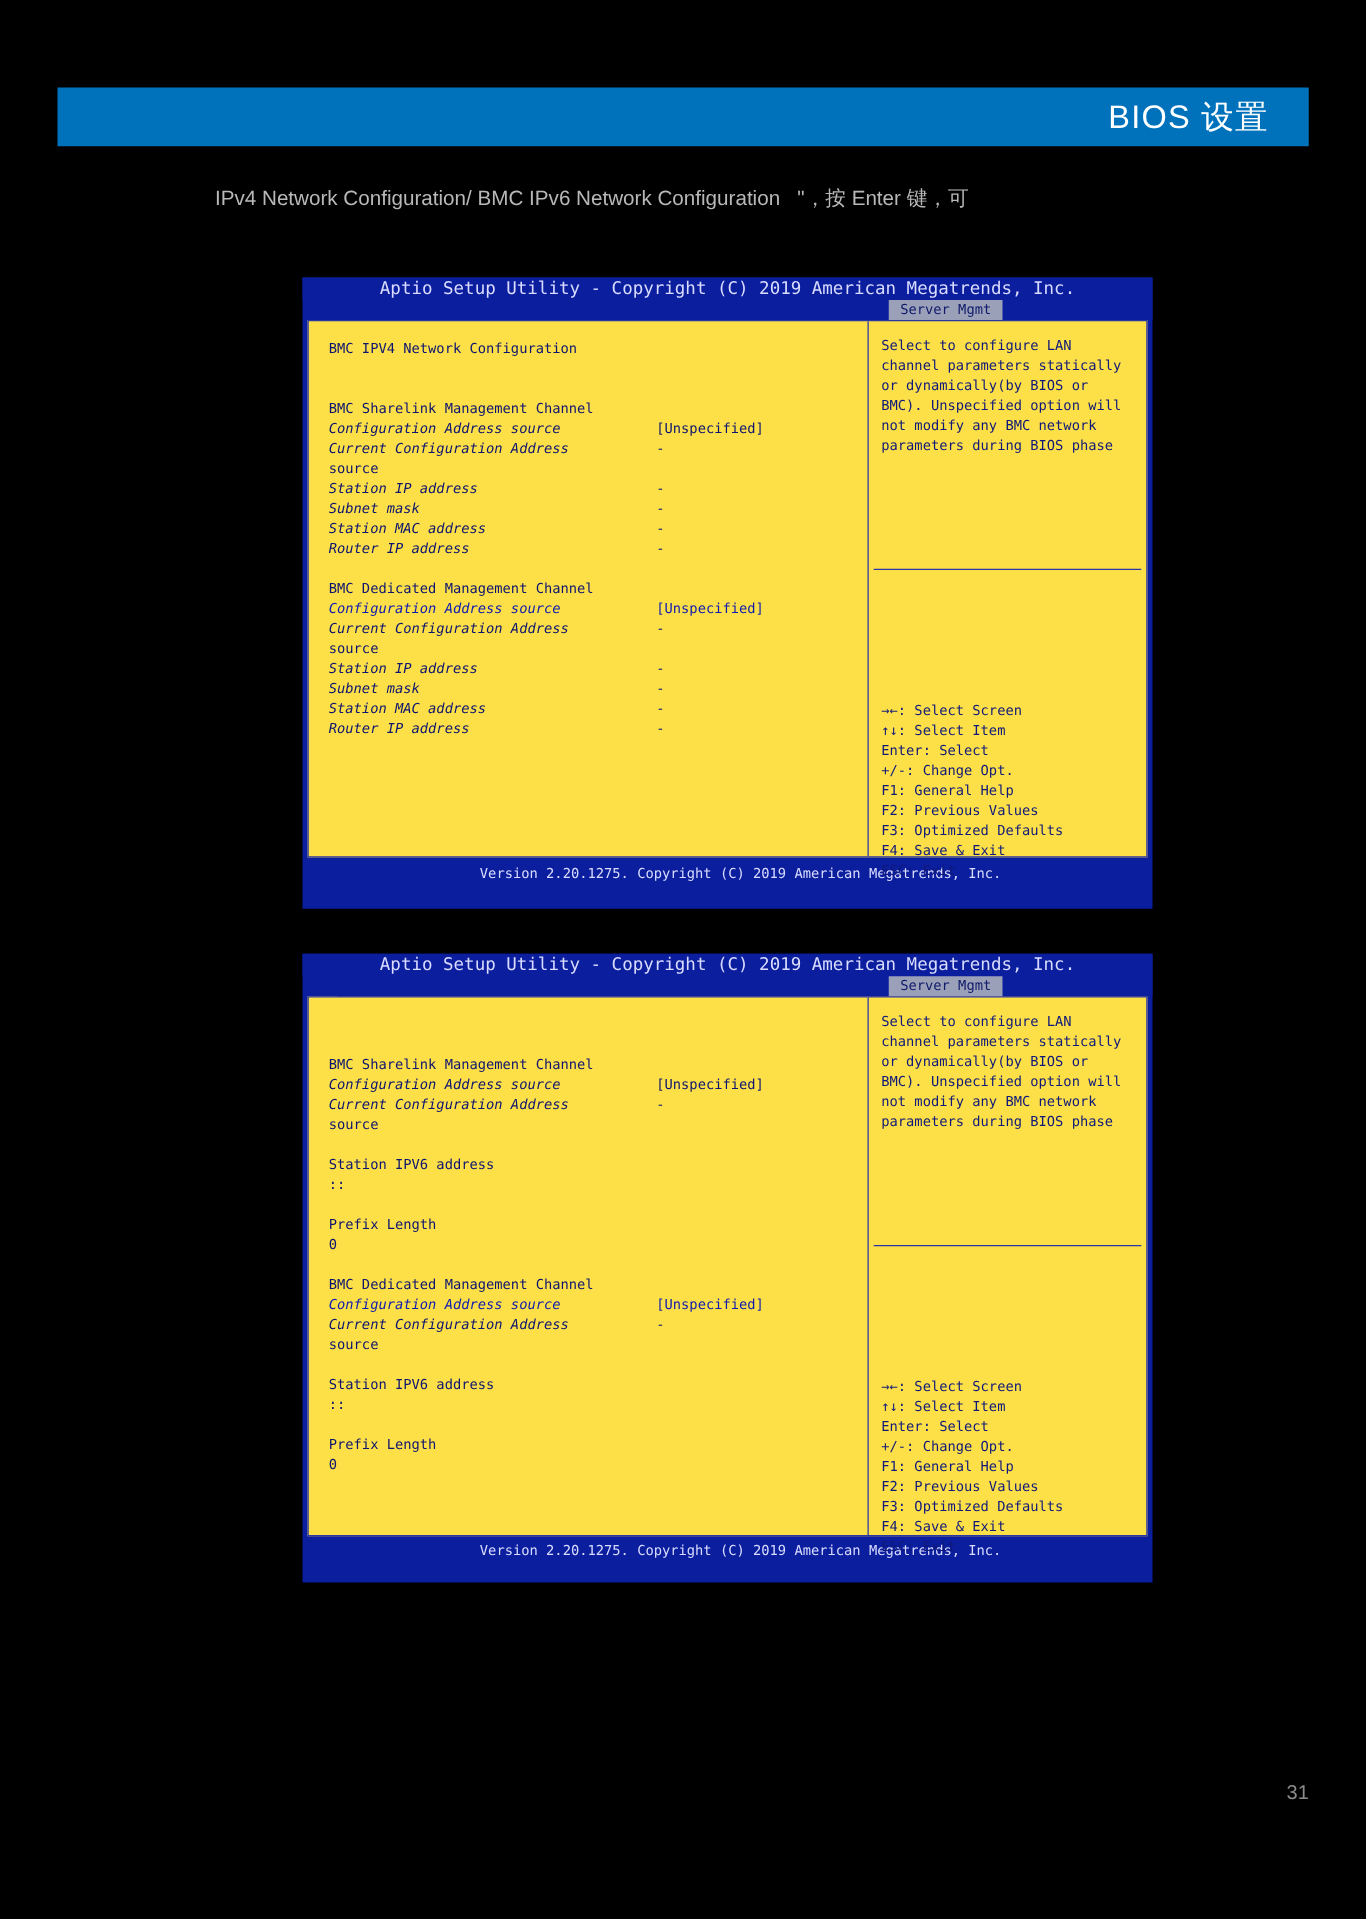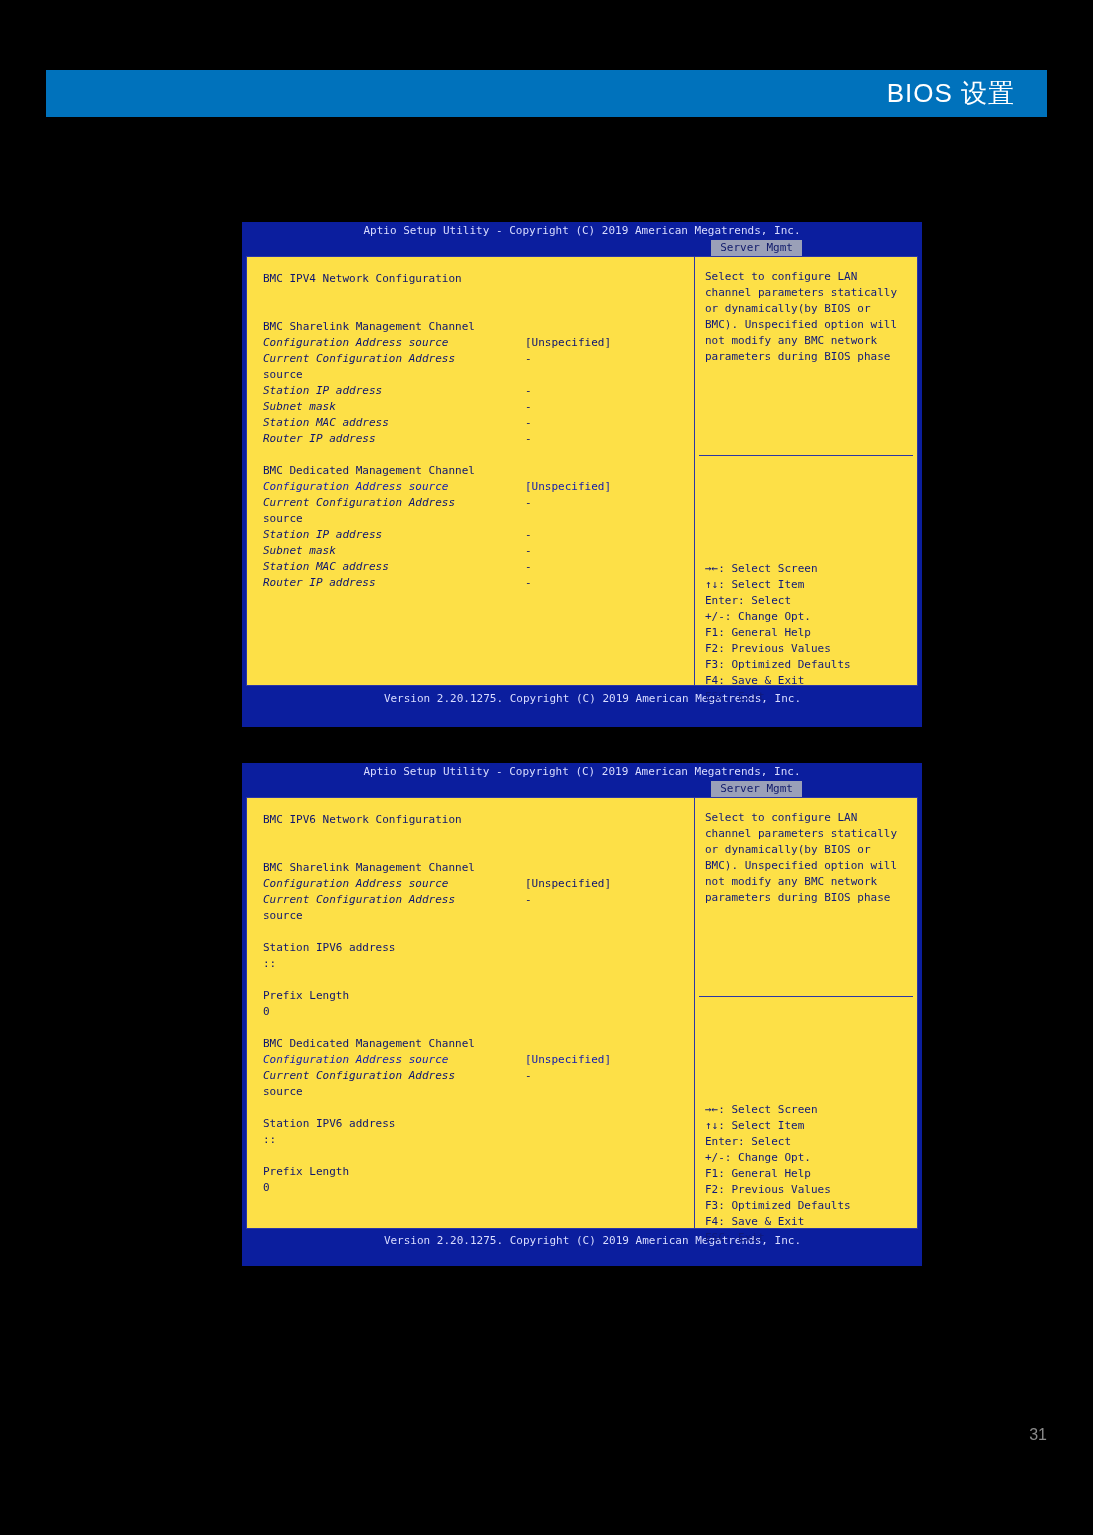--- a/index.html
+++ b/index.html
@@ -60,21 +60,21 @@
   }
   .bios-1 { top: 222px; height: 505px; }
   .bios-2 { top: 763px; height: 503px; }
 
   .bios-titlebar {
     height: 18px;
     line-height: 18px;
     text-align: center;
     color: #d9dcff;
     background: #0b1e9e;
-    font-size: 11px;
+    font-size: 14px;
   }
   .bios-tabrow {
     height: 16px;
     position: relative;
     background: #0b1e9e;
     margin-left: 28px;
   }
   .bios-tab {
     position: absolute;
     right: 120px;
@@ -155,20 +155,21 @@
   }
 </style>
 </head>
 <body>
 
 <div class="header-band">
   <span class="header-title">BIOS 设置</span>
 </div>
 
 <div class="intro">
+  <span class="ln">IPv4 Network Configuration/ BMC IPv6 Network Configuration   "，按 Enter 键，可</span>
 </div>
 
 <div class="bios bios-1">
   <div class="bios-titlebar">Aptio Setup Utility - Copyright (C) 2019 American Megatrends, Inc.</div>
   <div class="bios-tabrow">
     <div class="bios-tab">Server Mgmt</div>
   </div>
 
   <div class="bios-body">
     <div class="pane-left">
@@ -254,21 +255,20 @@
 </div>
 
 <div class="bios bios-2">
   <div class="bios-titlebar">Aptio Setup Utility - Copyright (C) 2019 American Megatrends, Inc.</div>
   <div class="bios-tabrow">
     <div class="bios-tab">Server Mgmt</div>
   </div>
 
   <div class="bios-body">
     <div class="pane-left">
-      <div class="line">BMC IPV6 Network Configuration</div>
       <div class="gap"></div>
       <div class="gap"></div>
 
       <div class="line">BMC Sharelink Management Channel</div>
       <div class="row">
         <span class="lbl">Configuration Address source</span>
         <span class="val">[Unspecified]</span>
       </div>
       <div class="row">
         <span class="lbl">Current Configuration Address</span>

